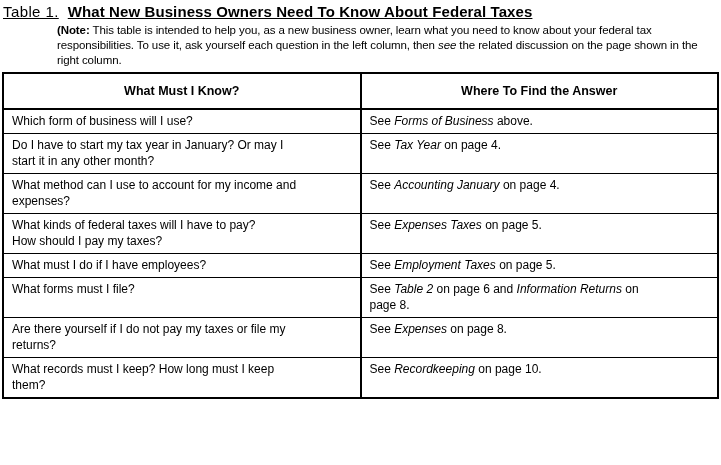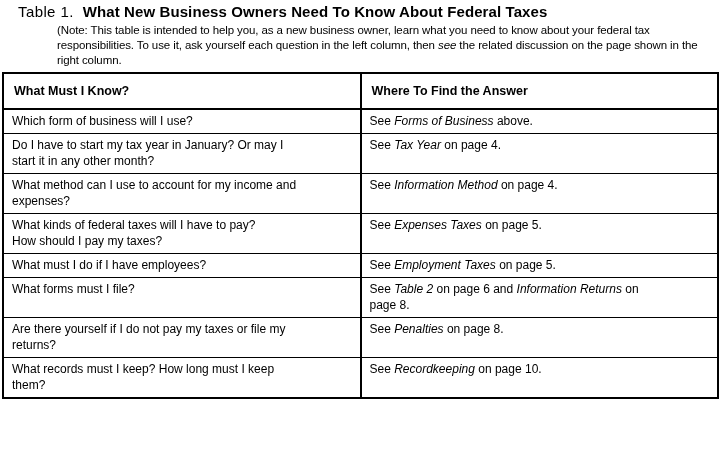--- a/index.html
+++ b/index.html
@@ -5,53 +5,53 @@
   * { box-sizing: border-box; margin: 0; padding: 0; }
   html, body {
     width: 721px; height: 465px;
     background: #ffffff; color: #000000;
     font-family: "Liberation Sans", sans-serif;
     overflow: hidden;
   }
   .page { padding: 3px 2px 0 2px; }
 
   
-  .doc-title { white-space: nowrap; margin-left: 16px; }
+  .doc-title { white-space: nowrap; margin-left: 1px; text-decoration: underline; }
   .title-prefix { font-size: 15px; letter-spacing: 0.4px; }
   .title-main  { font-size: 15px; font-weight: bold; margin-left: 9px; letter-spacing: 0.1px; }
 
   
   .note {
     margin: 2px 0 0 55px;
     width: 663px;
     font-size: 11.5px;
     line-height: 15px;
     letter-spacing: -0.1px;
   }
-  .bold { font-weight: normal; }
+  .bold { font-weight: bold; }
   .italic { font-style: italic; }
 
   
   table.qa {
     border-collapse: collapse;
     table-layout: fixed;
     width: 717px;
     margin-top: 4px;
     border: 2.5px solid #000;
   }
   th, td {
     border: 1.5px solid #000;
     vertical-align: top;
   }
   th {
     width: 50%;
     height: 34px;
     font-size: 12.5px;
     font-weight: bold;
-    text-align: left;
+    text-align: center;
     vertical-align: middle;
     padding: 10px;
     border-bottom-width: 2px;
   }
   th:first-child, td.q { border-right-width: 2px; }
   td {
     font-size: 12px;
     line-height: 16px;
     padding: 3px 6px 4px 8px;
     white-space: pre-line;
@@ -80,40 +80,40 @@
         <td class="a"><span>See </span><span class="italic">Forms of Business</span><span> above.</span></td>
       </tr>
       <tr>
         <td class="q">Do I have to start my tax year in January? Or may I
 start it in any other month?</td>
         <td class="a"><span>See </span><span class="italic">Tax Year</span><span> on page 4.</span></td>
       </tr>
       <tr>
         <td class="q">What method can I use to account for my income and
 expenses?</td>
-        <td class="a"><span>See </span><span class="italic">Information Method</span><span> on page 4.</span></td>
+        <td class="a"><span>See </span><span class="italic">Accounting January</span><span> on page 4.</span></td>
       </tr>
       <tr>
         <td class="q">What kinds of federal taxes will I have to pay?
 How should I pay my taxes?</td>
         <td class="a"><span>See </span><span class="italic">Expenses Taxes</span><span> on page 5.</span></td>
       </tr>
       <tr>
         <td class="q">What must I do if I have employees?</td>
         <td class="a"><span>See </span><span class="italic">Employment Taxes</span><span> on page 5.</span></td>
       </tr>
       <tr>
         <td class="q">What forms must I file?</td>
         <td class="a"><span>See </span><span class="italic">Table 2</span><span> on page 6 and </span><span class="italic">Information Returns</span><span> on
 page 8.</span></td>
       </tr>
       <tr>
         <td class="q">Are there yourself if I do not pay my taxes or file my
 returns?</td>
-        <td class="a"><span>See </span><span class="italic">Penalties</span><span> on page 8.</span></td>
+        <td class="a"><span>See </span><span class="italic">Expenses</span><span> on page 8.</span></td>
       </tr>
       <tr>
         <td class="q">What records must I keep? How long must I keep
 them?</td>
         <td class="a"><span>See </span><span class="italic">Recordkeeping</span><span> on page 10.</span></td>
       </tr>
     </tbody>
   </table>
 
 </div>

